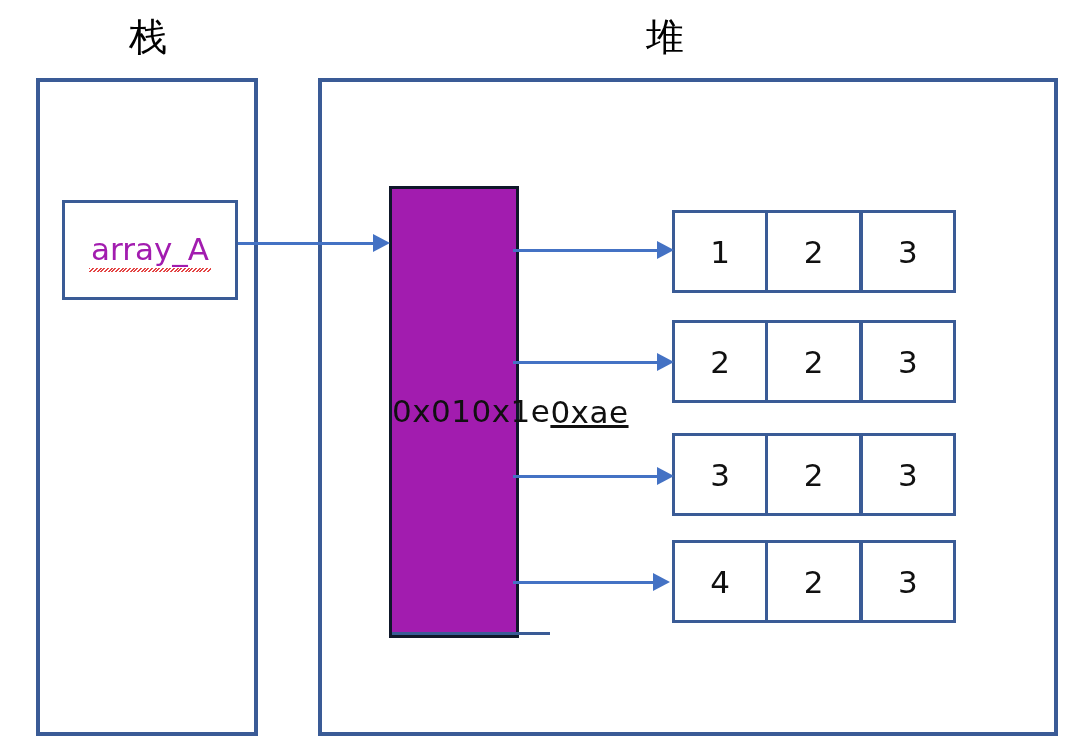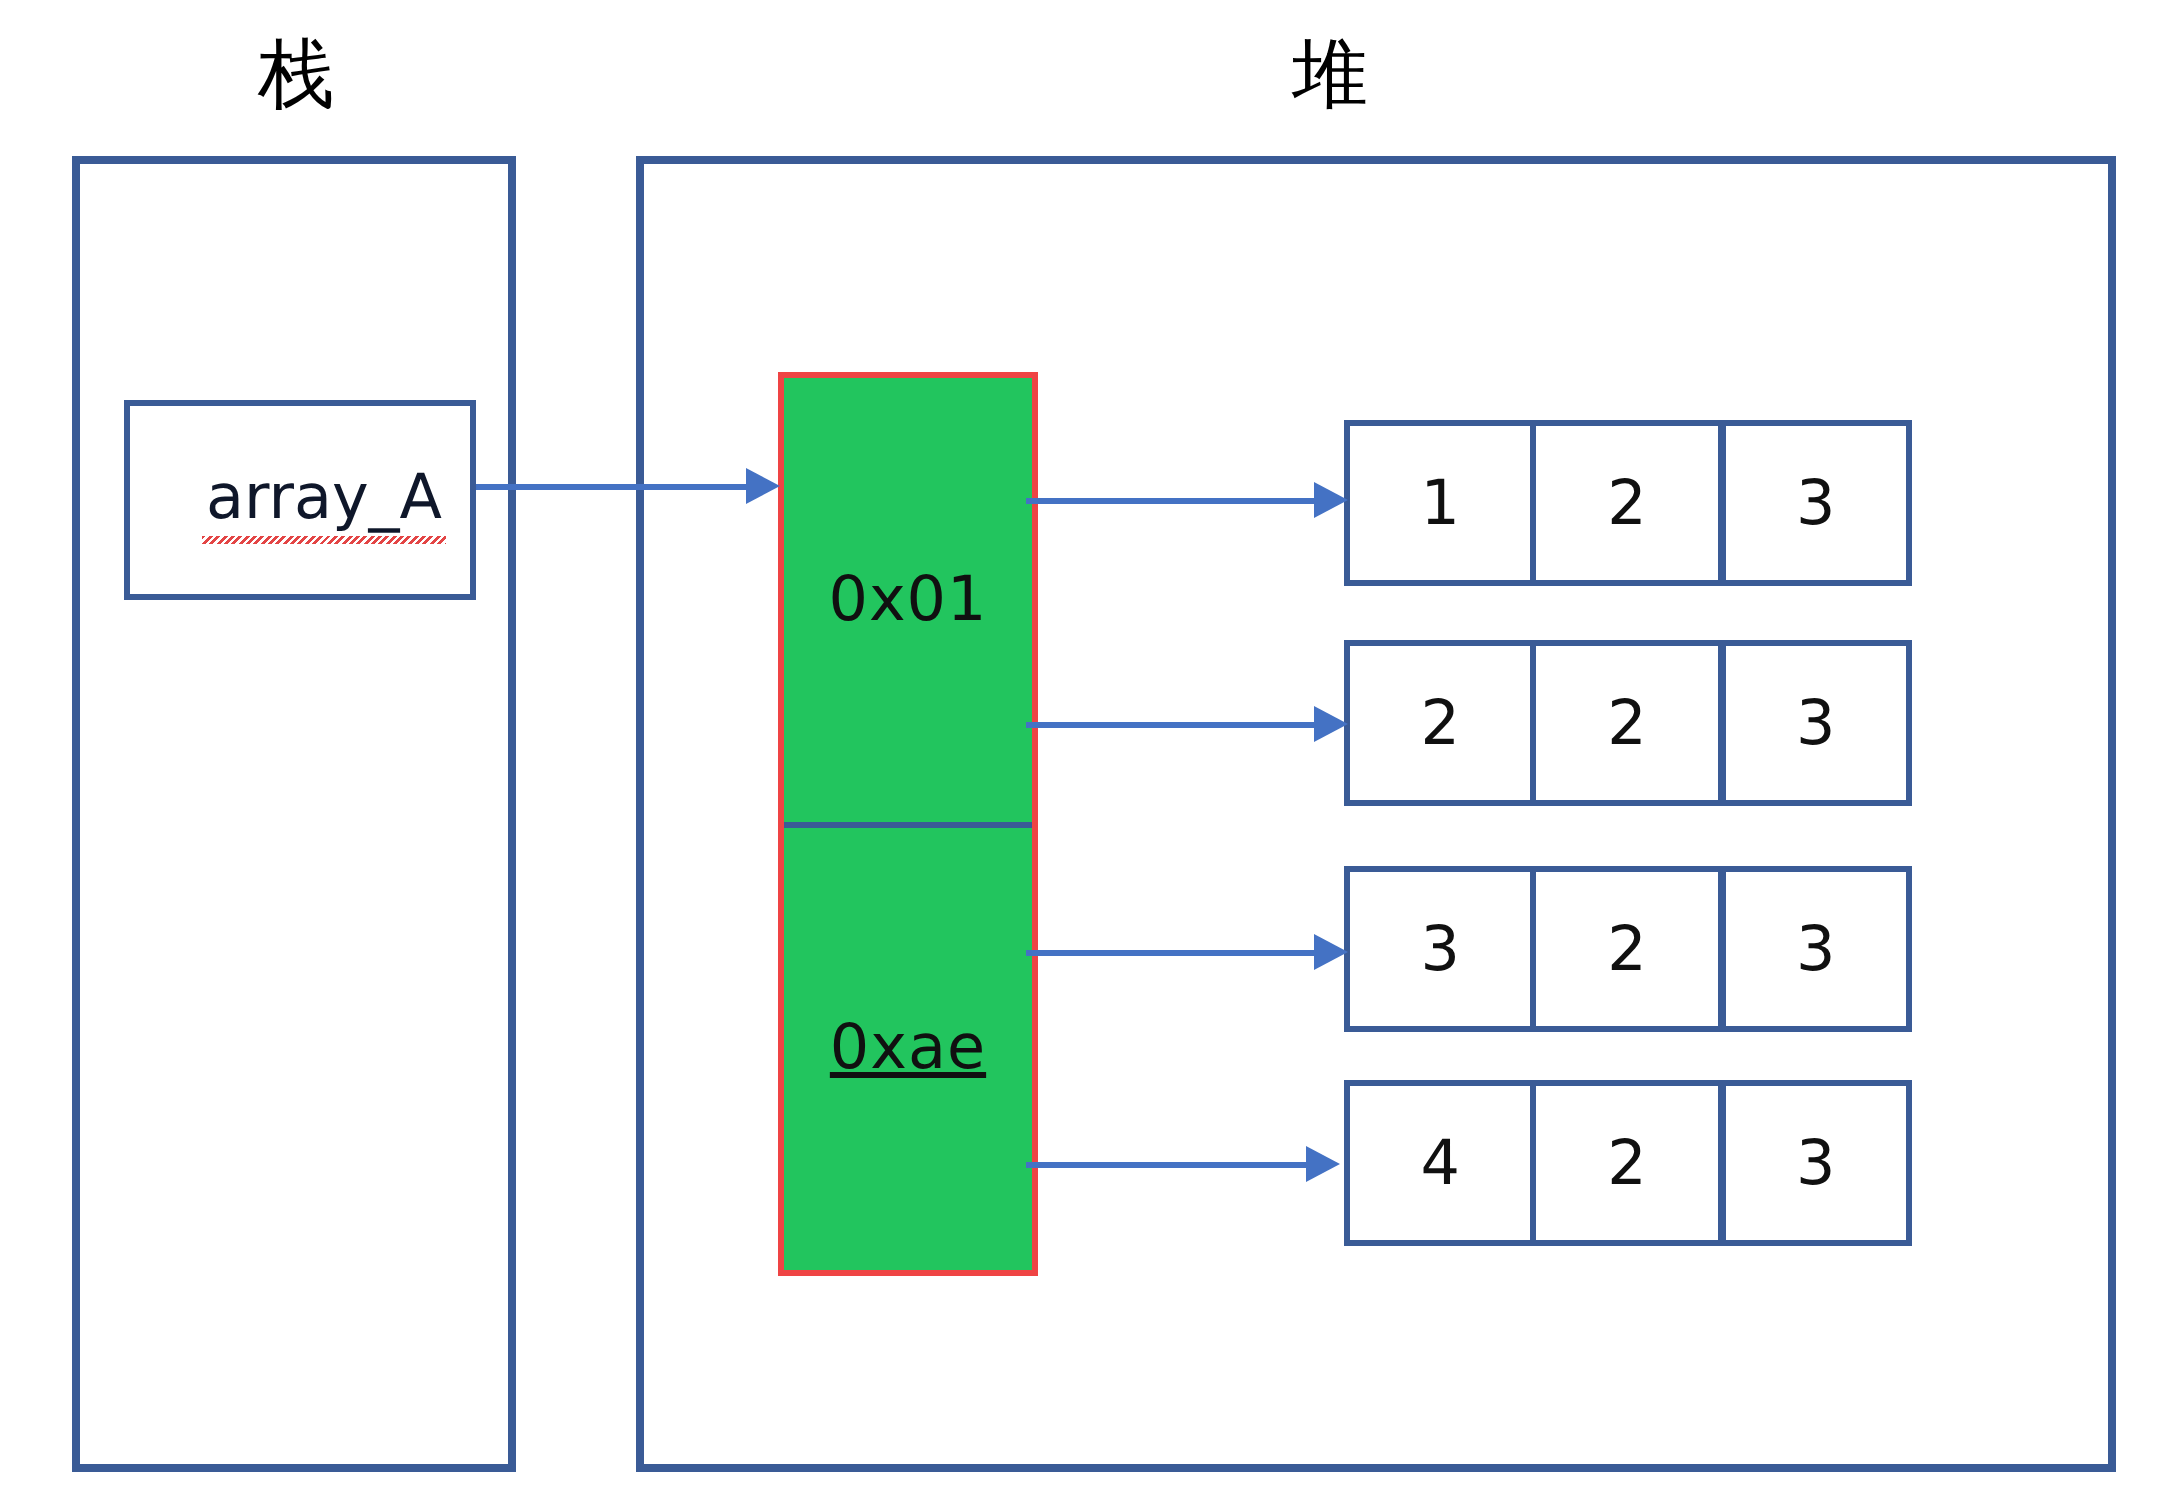--- a/index.html
+++ b/index.html
@@ -47,29 +47,29 @@
     left: 62px;
     top: 200px;
     width: 176px;
     height: 100px;
     border: 3px solid #3A5B96;
     box-sizing: border-box;
     background: #ffffff;
   }
   #var-label {
     position: absolute;
-    left: 12px;
+    left: 0;
     top: 0;
     width: 100%;
     height: 100%;
     display: flex;
     align-items: center;
     justify-content: center;
     font-size: 31px;
-    color: #0f172a;
+    color: #a21caf;
     font-family: "DejaVu Sans", "Liberation Sans", sans-serif;
     white-space: nowrap;
   }
   #var-label .sp {
     position: relative;
     display: inline-block;
     padding-bottom: 2px;
   }
   
   #var-label .sp::after {
@@ -88,25 +88,25 @@
     opacity: .9;
   }
 
   
   #ptr-col {
     position: absolute;
     left: 389px;
     top: 186px;
     width: 130px;
     height: 452px;
-    border: 3px solid #ef4444;
-    box-sizing: border-box;
-    background: #22c55e;
-    display: flex;
-    flex-direction: column;
+    border: 3px solid #0f172a;
+    box-sizing: border-box;
+    background: #a21caf;
+    display: flex;
+    flex-direction: row;
   }
   .ptr-cell {
     flex: 1 1 0;
     display: flex;
     align-items: center;
     justify-content: center;
     border-bottom: 3px solid #3A5B96;
     box-sizing: border-box;
     font-size: 31px;
     color: #101010;
@@ -202,20 +202,21 @@
   <div class="region-box" id="region-heap"></div>
 
   <div id="var-box">
     <div id="var-label">
         <span class="sp">array_A</span>
       </div>
   </div>
 
   <div id="ptr-col">
     <div class="ptr-cell">0x01</div>
+    <div class="ptr-cell">0x1e</div>
     <div class="ptr-cell">0xae</div>
   </div>
 
   <div class="arr-row" id="arr-row-0">
     <div class="arr-cell">1</div>
     <div class="arr-cell edge-heavy">2</div>
     <div class="arr-cell">3</div>
   </div>
 
   <div class="arr-row" id="arr-row-1">

